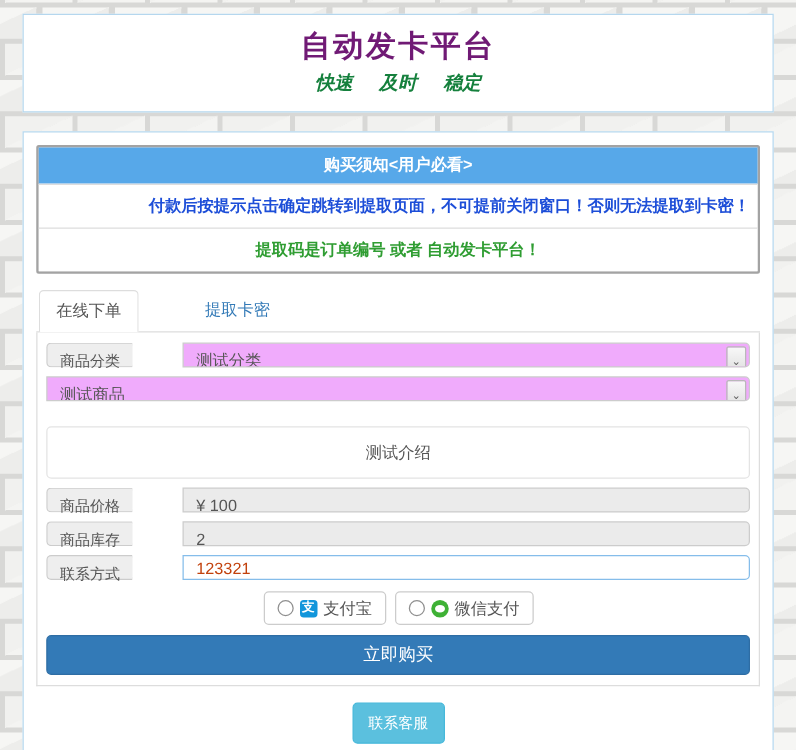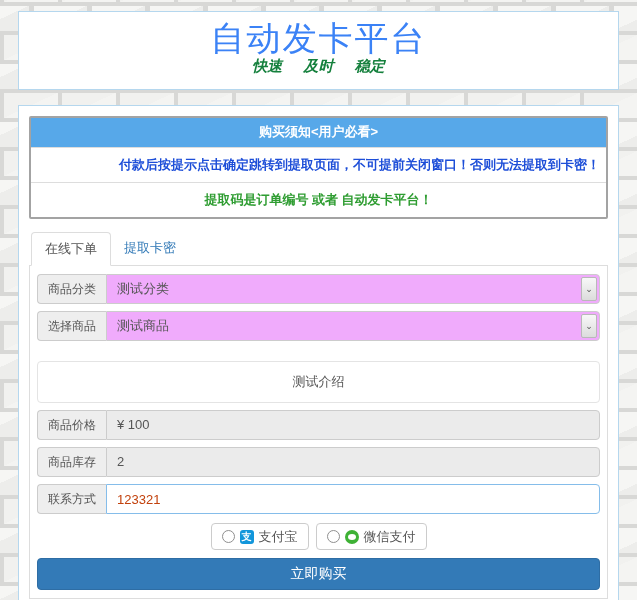--- a/index.html
+++ b/index.html
@@ -19,23 +19,23 @@
   
   .header-panel {
     margin:11px 18px 0;
     height:79px;
     background:#fff;
     border:1px solid #b5d7ee;
     text-align:center;
   }
   .site-title {
     padding-top:9px;
-    font-size:34px;
-    font-weight:normal;
-    color:#3b82f6;
+    font-size:24px;
+    font-weight:bold;
+    color:#701a75;
     letter-spacing:2px;
     line-height:34px;
   }
   .site-subtitle {
     margin-top:2px;
     font-family:"DejaVu Serif", serif;
     font-style:italic;
     font-weight:bold;
     font-size:15px;
     color:#15803d;
@@ -66,21 +66,21 @@
     font-size:13px;
     font-weight:bold;
     padding:8px 6px;
     border-top:1px solid #ddd;
     background:#fff;
   }
   .notice-row.warn { color:#1d4ed8;text-align:right; }
   .notice-row.green { color:#2f9d32; }
 
   
-  .tabs { margin-top:13px; border-bottom:1px solid #ddd; display:flex; padding-left:2px; }
+  .tabs { margin-top:13px; border-bottom:1px solid #ddd; display:flex; padding-left:2px;gap:40px; }
   .tab {
     font-size:13px;
     padding:7px 13px;
     cursor:pointer;
     margin-bottom:-1px;
   }
   .tab.active {
     color:#555;
     background:#fff;
     border:1px solid #ddd;
@@ -89,21 +89,21 @@
   }
   .tab.link { color:#337ab7; }
 
   
   .tab-panel {
     border:1px solid #ddd;
     border-top:none;
     padding:1px 7px 8px;
   }
 
-  .input-group { display:flex; height:30px; margin-top:7px; }
+  .input-group { display:flex; height:20px; margin-top:7px;gap:40px; }
   .ig-addon {
     background:#eee;
     border:1px solid #ccc;
     border-right:none;
     border-radius:4px 0 0 4px;
     font-size:12px;
     color:#555;
     line-height:28px;
     padding:0 10px;
     white-space:nowrap;
@@ -251,21 +251,20 @@
 
     <div class="input-group">
       <span class="ig-addon">商品分类</span>
       <div class="ig-field">
         <span>测试分类</span>
         <span class="select-arrow">⌄</span>
       </div>
     </div>
 
     <div class="input-group">
-      <span class="ig-addon">选择商品</span>
       <div class="ig-field">
         <span>测试商品</span>
         <span class="select-arrow">⌄</span>
       </div>
     </div>
 
     <div class="intro-box">测试介绍</div>
 
     <div class="input-group">
       <span class="ig-addon">商品价格</span>

